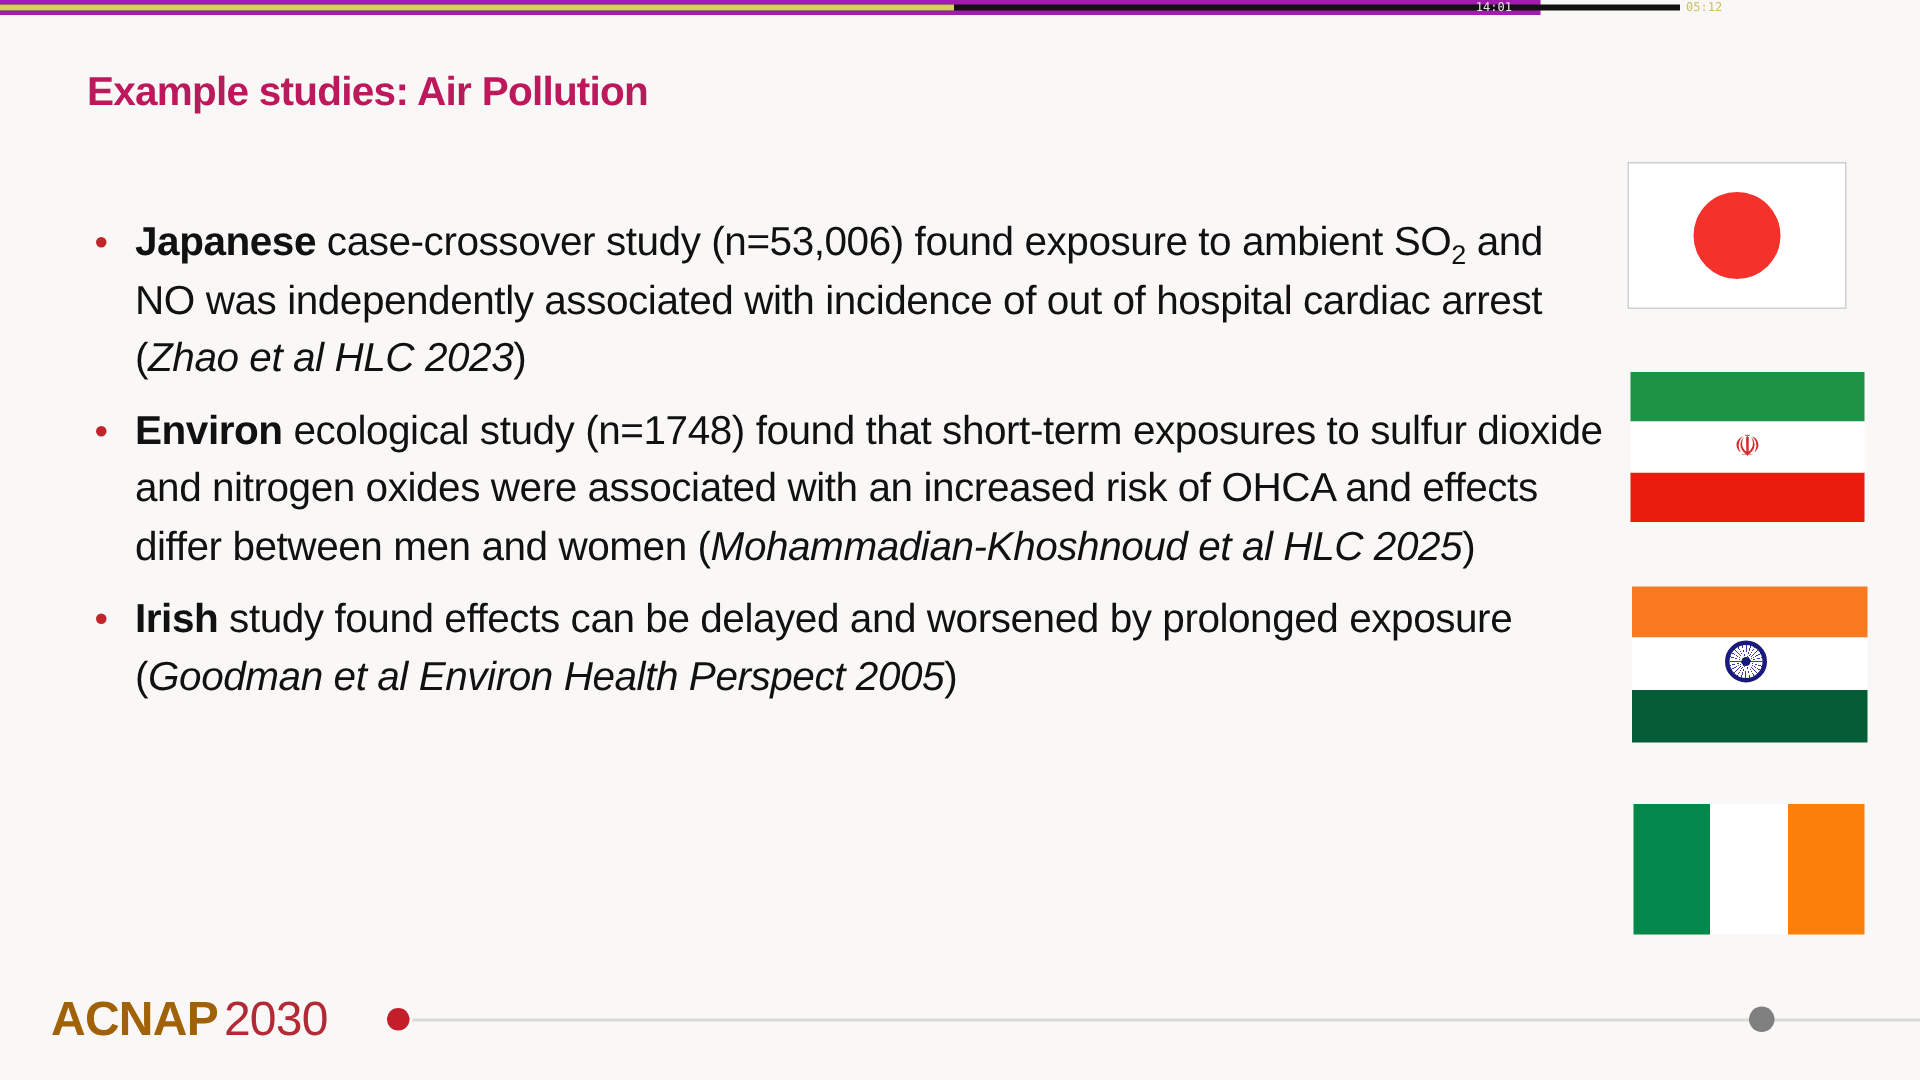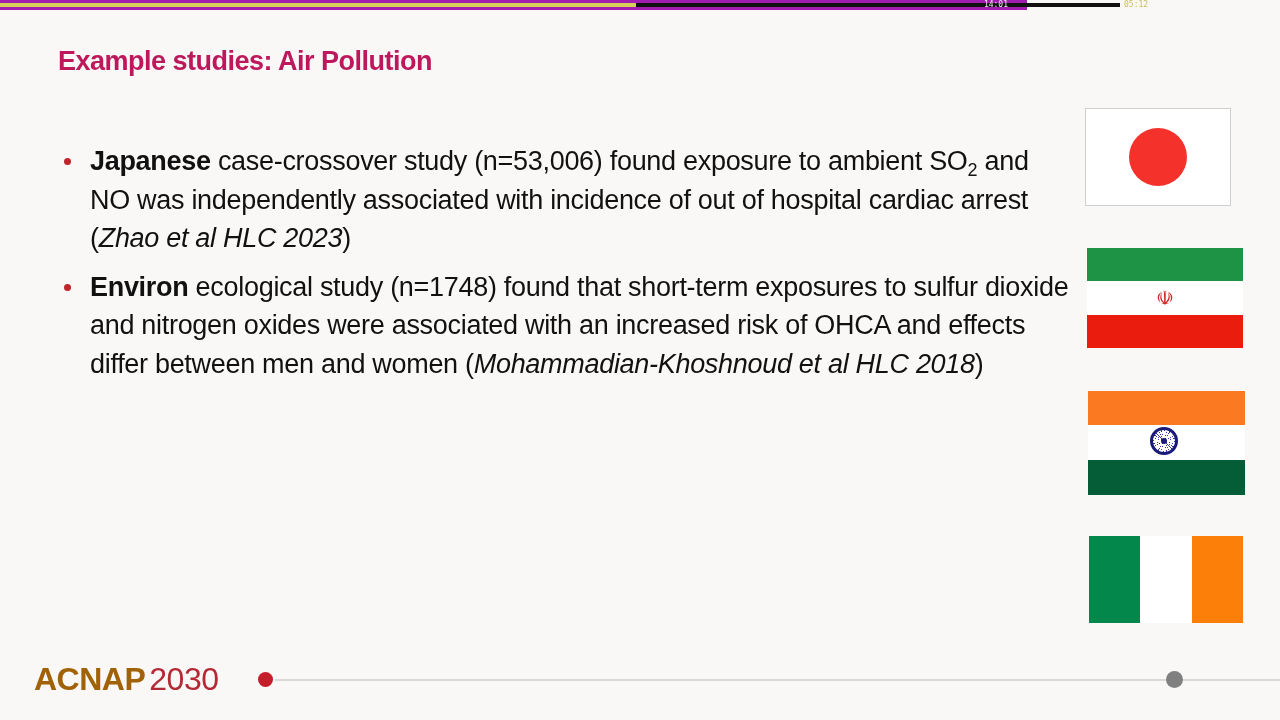--- a/index.html
+++ b/index.html
@@ -115,21 +115,24 @@
   <span class="total">14:01</span>
 </div>
 
 <h1 class="title">Example studies: Air Pollution</h1>
 
 <ul class="bullets">
   <li>
     <span class="dot"></span><b>Japanese</b><span> case-crossover study (n=53,006) found exposure to ambient SO</span><sub>2</sub><span> and NO was independently associated with incidence of out of hospital cardiac arrest (</span><i>Zhao et al HLC 2023</i><span>)</span>
   </li>
   <li>
-    <span class="dot"></span><b>Environ</b><span> ecological study (n=1748) found that short-term exposures to sulfur dioxide and nitrogen oxides were associated with an increased risk of OHCA and effects differ between men and women (</span><i>Mohammadian-Khoshnoud et al HLC 2018</i><span>)</span>
+    <span class="dot"></span><b>Environ</b><span> ecological study (n=1748) found that short-term exposures to sulfur dioxide and nitrogen oxides were associated with an increased risk of OHCA and effects differ between men and women (</span><i>Mohammadian-Khoshnoud et al HLC 2025</i><span>)</span>
+  </li>
+  <li>
+    <span class="dot"></span><b>Irish</b><span> study found effects can be delayed and worsened by prolonged exposure (</span><i>Goodman et al Environ Health Perspect 2005</i><span>)</span>
   </li>
 </ul>
 
 <div class="flag flag-japan">
   <div class="sun"></div>
 </div>
 
 <div class="flag flag-iran">
   <div class="s1"></div>
   <div class="s2">

